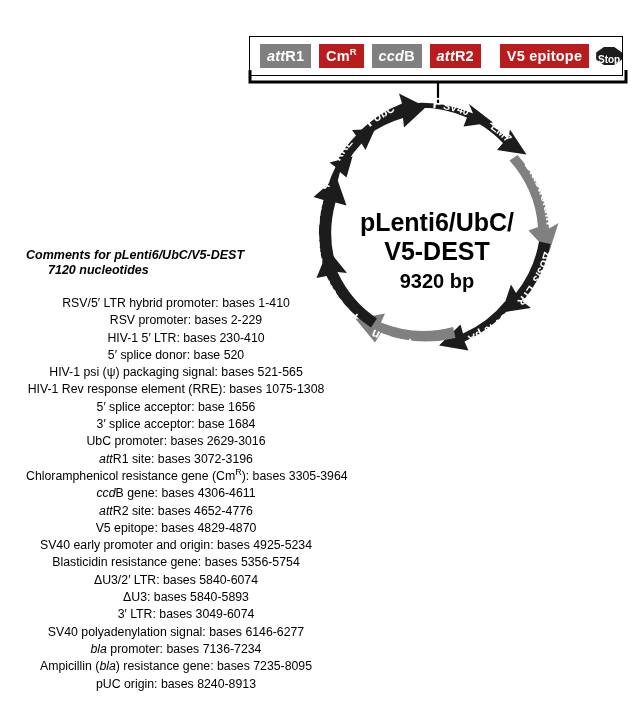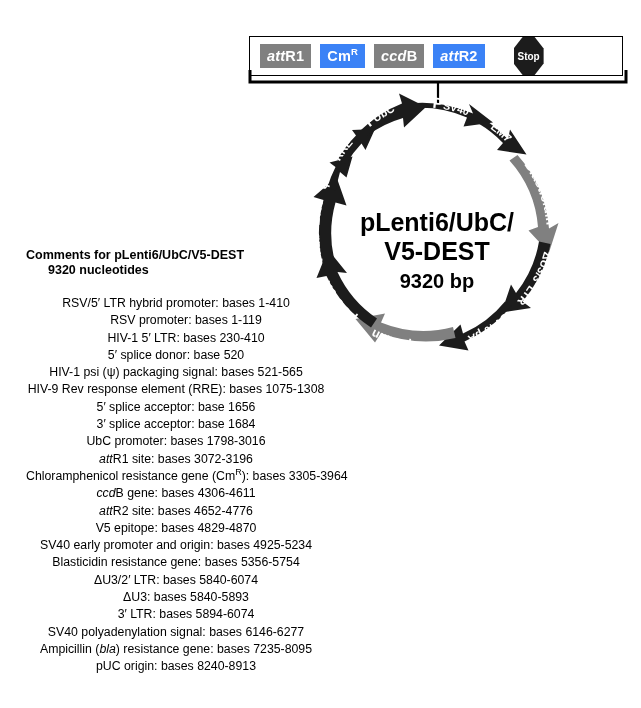--- a/index.html
+++ b/index.html
@@ -45,34 +45,34 @@
     justify-content: center;
     color: #ffffff;
     font-size: 14.5px;
     font-weight: bold;
     letter-spacing: 0.2px;
     white-space: nowrap;
     box-sizing: border-box;
     padding: 0 7px;
   }
   .cass-box.gray  { background: #808080; }
-  .cass-box.dark  { background: #3b82f6; }
+  .cass-box.dark  { background: #b91c1c; }
   .cass-gap       { width: 9px; height: 1px; }
   .cass-box i { font-style: italic; }
   .cass-box sup { font-size: 9.5px; vertical-align: super; line-height: 0; }
 
   #stop-octagon {
     width: 30px;
-    height: 38px;
+    height: 18px;
     background: #1c1c1c;
     color: #ffffff;
     font-size: 10px;
     font-weight: bold;
     display: flex;
-    align-items: center;
+    align-items: flex-end;
     justify-content: center;
     clip-path: polygon(30% 0%, 70% 0%, 100% 30%, 100% 70%, 70% 100%, 30% 100%, 0% 70%, 0% 30%);
     margin-left: 7px;
   }
 
   
   #bracket-svg {
     position: absolute;
     left: 243px;
     top: 70px;
@@ -113,20 +113,21 @@
     left: 26px;
     top: 248px;
     width: 300px;
   }
   #comments-heading {
     font-size: 12.5px;
     font-weight: bold;
     line-height: 15px;
     margin: 0;
     white-space: pre-line;
+    font-style: italic;
   }
   #comments-list {
     list-style: none;
     margin: 0;
     padding: 0;
     margin-top: 17px;
   }
   #comments-list li {
     font-size: 12.3px;
     line-height: 17.3px;
@@ -156,20 +157,23 @@
     <div class="cass-box gray">
       <span><i>ccd</i>B</span>
     </div>
     <div class="cass-gap"></div>
 
     <div class="cass-box dark">
       <span><i>att</i>R2</span>
     </div>
     <div class="cass-gap" style="width:22px"></div>
 
+    <div class="cass-box dark">
+      <span>V5 epitope</span>
+    </div>
 
     <div id="stop-octagon">
       <span>Stop</span>
     </div>
 
   </div>
 </div>
 
 <svg id="bracket-svg" viewBox="0 0 390 36">
   <path d="M 7,0 L 7,12 L 383,12 L 383,0" fill="none" stroke="#000000" stroke-width="3"></path>
@@ -286,38 +290,39 @@
 
   </g>
 
   <text id="center-title-1" x="140" y="143" text-anchor="middle">pLenti6/UbC/</text>
   <text id="center-title-2" x="140" y="172" text-anchor="middle">V5-DEST</text>
   <text id="center-bp" x="140" y="200" text-anchor="middle">9320 bp</text>
 </svg>
 </div>
 
 <div id="comments">
-  <div id="comments-heading"><div>Comments for pLenti6/UbC/V5-DEST</div><div style="padding-left: 22px;">9320 nucleotides</div></div>
+  <div id="comments-heading"><div>Comments for pLenti6/UbC/V5-DEST</div><div style="padding-left: 22px;">7120 nucleotides</div></div>
   <ul id="comments-list">
       <li>RSV/5′ LTR hybrid promoter: bases 1-410</li>
-      <li class="indent-1">RSV promoter: bases 1-119</li>
+      <li class="indent-1">RSV promoter: bases 2-229</li>
       <li class="indent-1">HIV-1 5′ LTR: bases 230-410</li>
       <li>5′ splice donor: base 520</li>
       <li>HIV-1 psi (ψ) packaging signal: bases 521-565</li>
-      <li>HIV-9 Rev response element (RRE): bases 1075-1308</li>
+      <li>HIV-1 Rev response element (RRE): bases 1075-1308</li>
       <li>5′ splice acceptor: base 1656</li>
       <li>3′ splice acceptor: base 1684</li>
-      <li>UbC promoter: bases 1798-3016</li>
+      <li>UbC promoter: bases 2629-3016</li>
       <li><i>att</i>R1 site: bases 3072-3196</li>
       <li>Chloramphenicol resistance gene (Cm<sup>R</sup>): bases 3305-3964</li>
       <li><i>ccd</i>B gene: bases 4306-4611</li>
       <li><i>att</i>R2 site: bases 4652-4776</li>
       <li>V5 epitope: bases 4829-4870</li>
       <li>SV40 early promoter and origin: bases 4925-5234</li>
       <li>Blasticidin resistance gene: bases 5356-5754</li>
       <li>ΔU3/2′ LTR: bases 5840-6074</li>
       <li class="indent-1">ΔU3: bases 5840-5893</li>
-      <li class="indent-1">3′ LTR: bases 5894-6074</li>
+      <li class="indent-1">3′ LTR: bases 3049-6074</li>
       <li>SV40 polyadenylation signal: bases 6146-6277</li>
+      <li><i>bla</i> promoter: bases 7136-7234</li>
       <li>Ampicillin (<i>bla</i>) resistance gene: bases 7235-8095</li>
       <li>pUC origin: bases 8240-8913</li>
     </ul>
 </div>
 
 </body></html>

